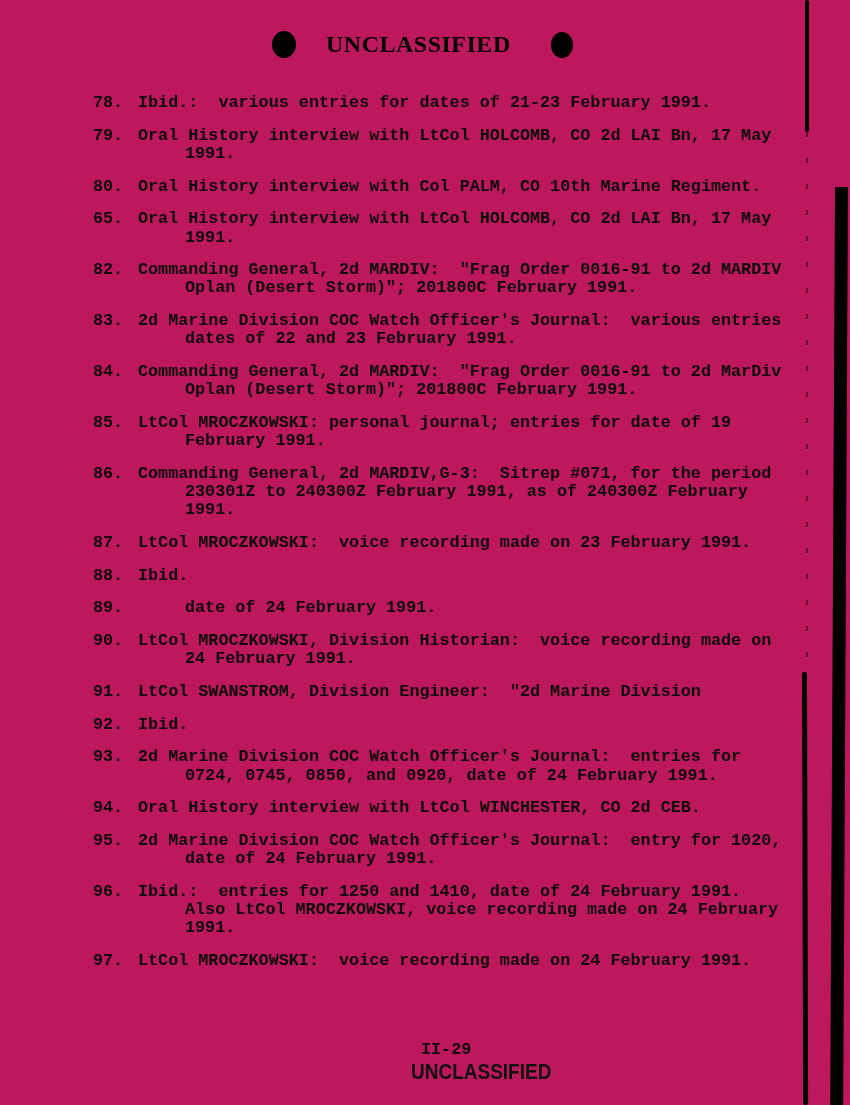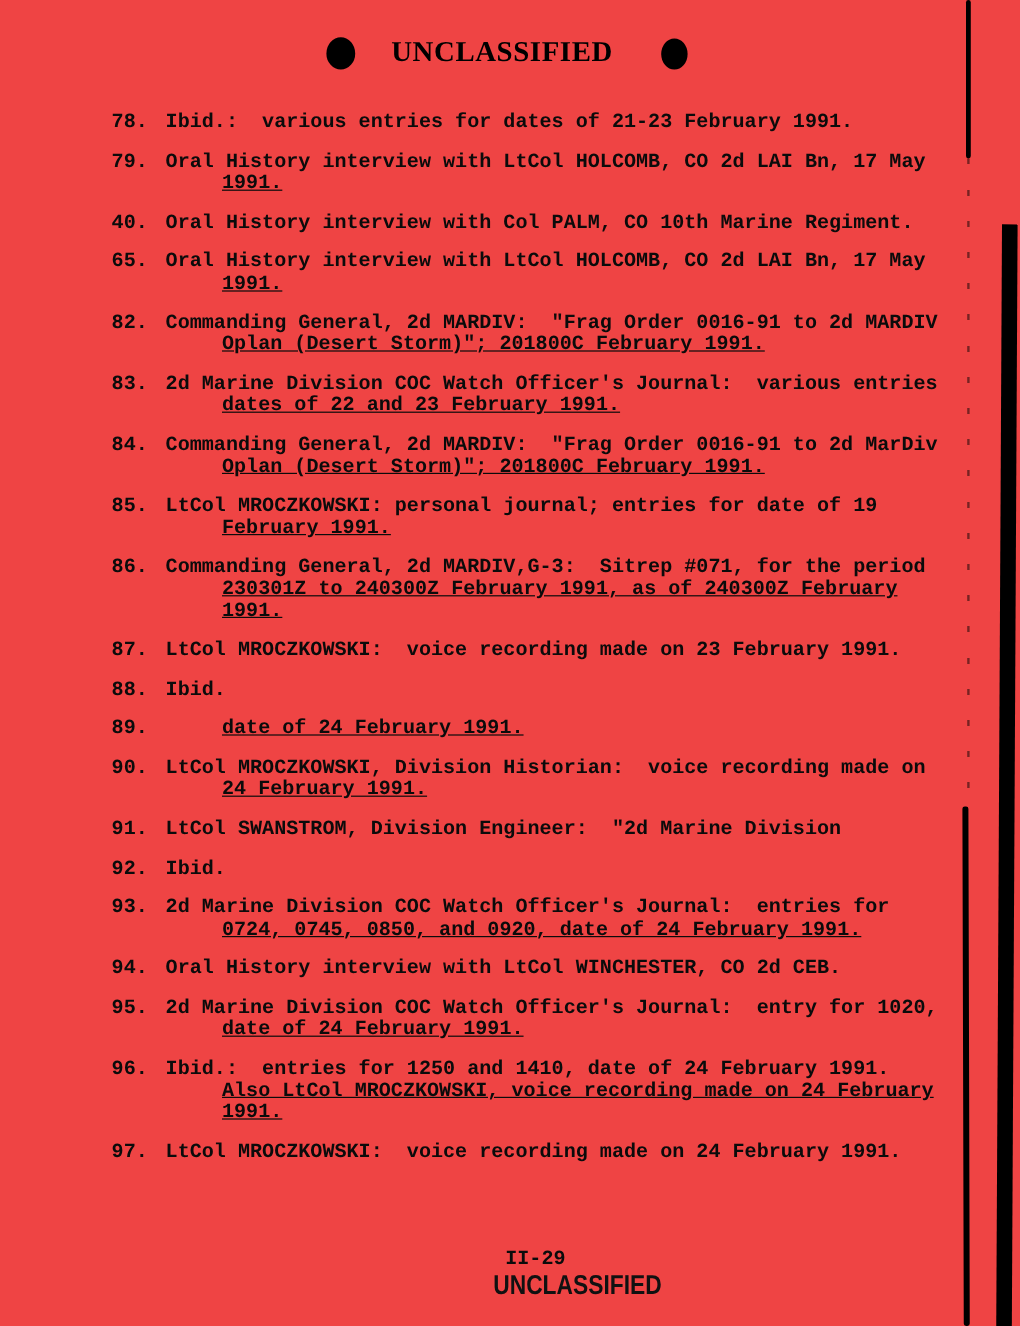--- a/index.html
+++ b/index.html
@@ -4,21 +4,21 @@
 <style>
   html, body {
     margin: 0;
     padding: 0;
     background: #e8e8e8;
   }
   .page {
     position: relative;
     width: 850px;
     height: 1105px;
-    background: #ef4444;
+    background: #be185d;
     overflow: hidden;
     font-family: "Liberation Mono", "DejaVu Sans Mono", monospace;
     font-weight: bold;
     color: #0b0b0b;
   }
 
   
   .banner {
     position: absolute;
     top: 31px;
@@ -65,21 +65,20 @@
     white-space: pre;
   }
   .entry .lines {
     flex: 1 1 auto;
   }
   .line {
     white-space: pre;
   }
   .line.cont {
     padding-left: 47px;
-    text-decoration: underline;
   }
 
   
   .page-number {
     position: absolute;
     top: 1041px;
     left: 421px;
     font-size: 16.75px;
     line-height: 18.2px;
     white-space: pre;
@@ -163,21 +162,21 @@
 
     <div class="entry">
       <div class="num">79.</div>
       <div class="lines">
           <div class="line">Oral History interview with LtCol HOLCOMB, CO 2d LAI Bn, 17 May</div>
           <div class="line cont">1991.</div>
         </div>
     </div>
 
     <div class="entry">
-      <div class="num">40.</div>
+      <div class="num">80.</div>
       <div class="lines">
           <div class="line">Oral History interview with Col PALM, CO 10th Marine Regiment.</div>
         </div>
     </div>
 
     <div class="entry">
       <div class="num">65.</div>
       <div class="lines">
           <div class="line">Oral History interview with LtCol HOLCOMB, CO 2d LAI Bn, 17 May</div>
           <div class="line cont">1991.</div>

